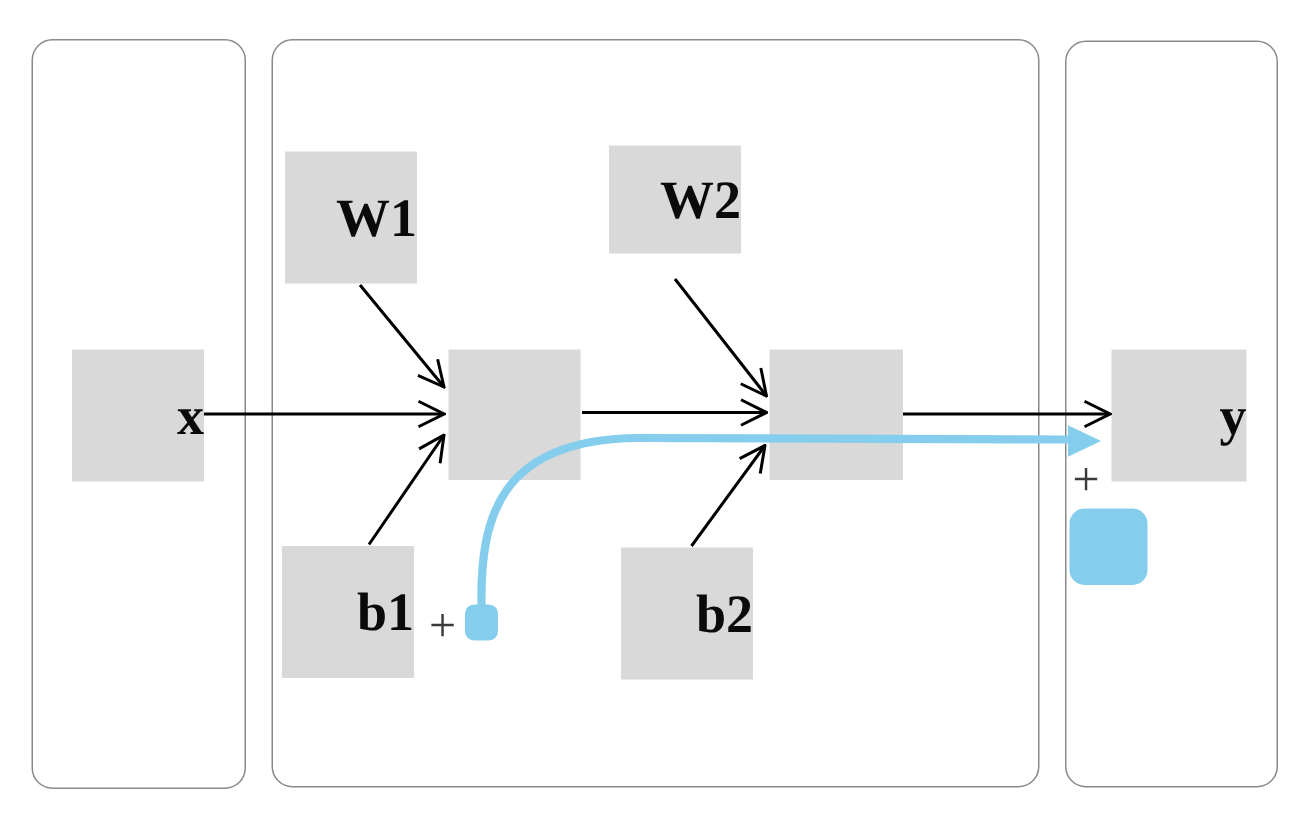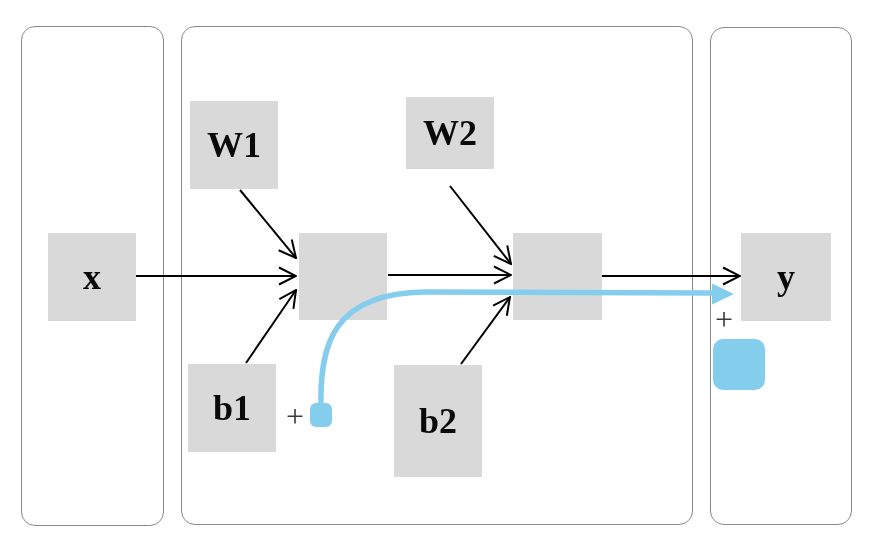--- a/index.html
+++ b/index.html
@@ -20,31 +20,31 @@
   }
   .panel-input  { left: 21px;  top: 26px; width: 143px; height: 500px; }
   .panel-hidden { left: 181px; top: 26px; width: 512px; height: 499px; }
   .panel-output { left: 710px; top: 27px; width: 142px; height: 498px; }
 
   .node {
     position: absolute;
     background: var(--node-fill, #d9d9d9);
     display: flex;
     align-items: center;
-    justify-content: center;
+    justify-content: flex-end;
     font-weight: bold;
     font-size: 36px;
     color: #0a0a0a;
     z-index: 2;
   }
   .node-x  { left: 48px;  top: 233px; width: 88px; height: 88px; }
   .node-w1 { left: 190px; top: 101px; width: 88px; height: 88px; }
   .node-w2 { left: 406px; top: 97px;  width: 88px; height: 72px; }
   .node-b1 { left: 188px; top: 364px; width: 88px; height: 88px; }
-  .node-b2 { left: 394px; top: 365px; width: 88px; height: 112px; }
+  .node-b2 { left: 414px; top: 365px; width: 88px; height: 88px; }
   .node-y  { left: 741px; top: 233px; width: 90px; height: 88px; }
   .node-op1 { left: 299px; top: 233px; width: 88px; height: 87px; }
   .node-op2 { left: 513px; top: 233px; width: 89px; height: 87px; }
 
   .connectors {
     position: absolute;
     left: 0; top: 0;
     width: 876px; height: 557px;
     z-index: 3;
     pointer-events: none;

